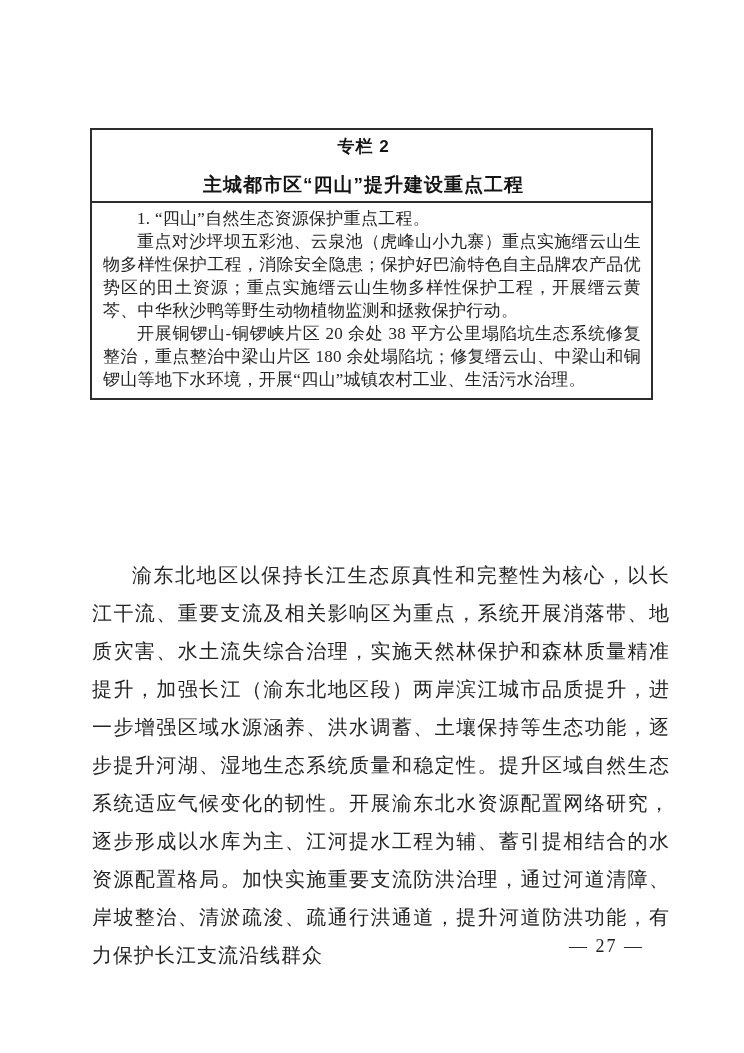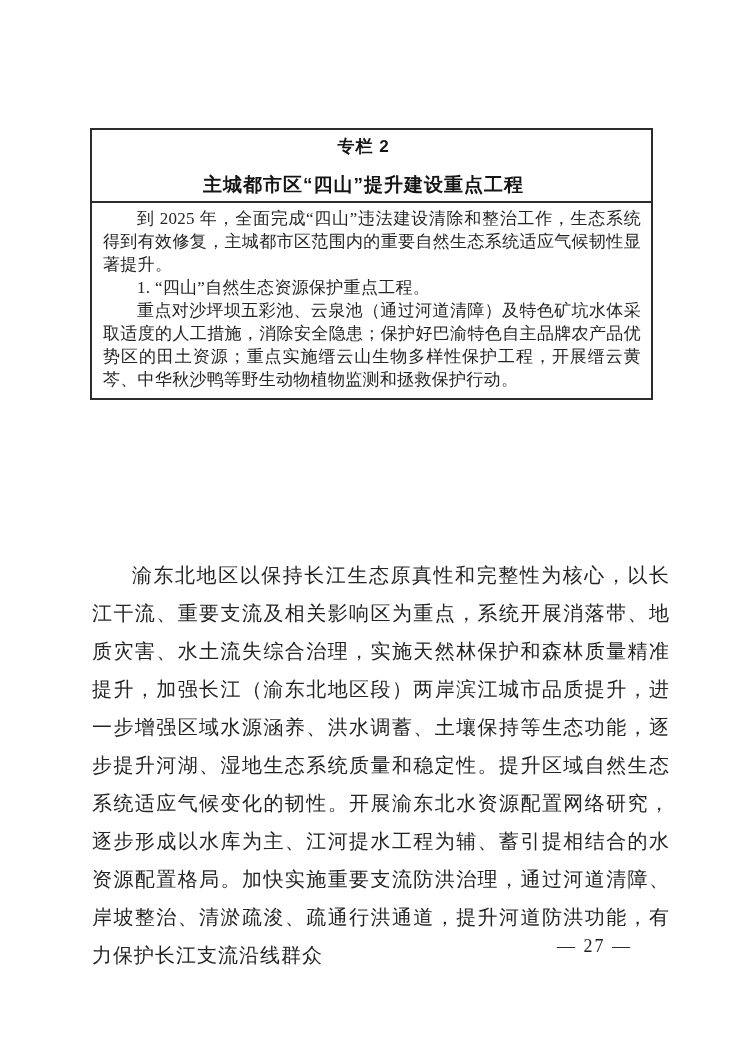--- a/index.html
+++ b/index.html
@@ -62,42 +62,42 @@
     line-height: 38px;
     text-indent: 2em;
     text-align: justify;
     letter-spacing: 1px;
     color: #242424;
     margin-left: 8px;
   }
   .page-number {
     position: absolute;
     top: 936px;
-    right: 112px;
+    right: 100px;
     font-size: 18px;
     letter-spacing: 2px;
     color: #1d1d1d;
     white-space: nowrap;
     margin-left: 44px;
   }
 </style>
 </head>
 <body>
 
 <div class="page">
 
   <div class="feature-box">
     <div class="box-header">
       <div class="box-title-1">专栏 2</div>
       <div class="box-title-2">主城都市区“四山”提升建设重点工程</div>
     </div>
     <div class="box-body">
-      <p>到 2025 年，全面完成“四山”违法建设清除和整治工作，生态系统得到有效修复，主城都市区范围内的重要自然生态系统适应气候韧性显著提升。</p>
       <p>1. “四山”自然生态资源保护重点工程。</p>
-      <p>重点对沙坪坝五彩池、云泉池（通过河道清障）及特色矿坑水体采取适度的人工措施，消除安全隐患；保护好巴渝特色自主品牌农产品优势区的田土资源；重点实施缙云山生物多样性保护工程，开展缙云黄芩、中华秋沙鸭等野生动物植物监测和拯救保护行动。</p>
+      <p>重点对沙坪坝五彩池、云泉池（虎峰山小九寨）重点实施缙云山生物多样性保护工程，消除安全隐患；保护好巴渝特色自主品牌农产品优势区的田土资源；重点实施缙云山生物多样性保护工程，开展缙云黄芩、中华秋沙鸭等野生动物植物监测和拯救保护行动。</p>
+      <p>开展铜锣山-铜锣峡片区 20 余处 38 平方公里塌陷坑生态系统修复整治，重点整治中梁山片区 180 余处塌陷坑；修复缙云山、中梁山和铜锣山等地下水环境，开展“四山”城镇农村工业、生活污水治理。</p>
     </div>
   </div>
 
   <div class="main-text">渝东北地区以保持长江生态原真性和完整性为核心，以长江干流、重要支流及相关影响区为重点，系统开展消落带、地质灾害、水土流失综合治理，实施天然林保护和森林质量精准提升，加强长江（渝东北地区段）两岸滨江城市品质提升，进一步增强区域水源涵养、洪水调蓄、土壤保持等生态功能，逐步提升河湖、湿地生态系统质量和稳定性。提升区域自然生态系统适应气候变化的韧性。开展渝东北水资源配置网络研究，逐步形成以水库为主、江河提水工程为辅、蓄引提相结合的水资源配置格局。加快实施重要支流防洪治理，通过河道清障、岸坡整治、清淤疏浚、疏通行洪通道，提升河道防洪功能，有力保护长江支流沿线群众</div>
 
   <div class="page-number">— 27 —</div>
 
 </div>
 
 </body></html>

